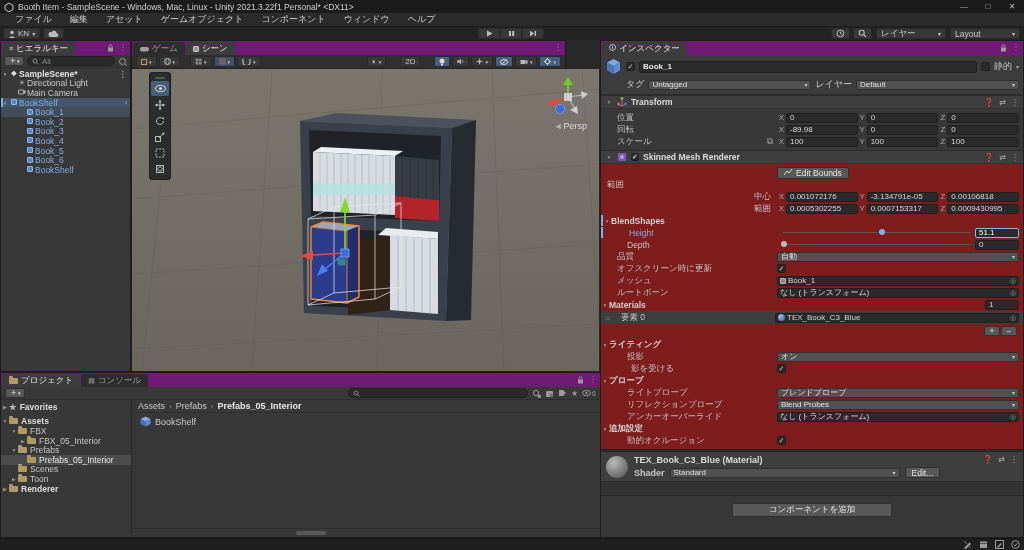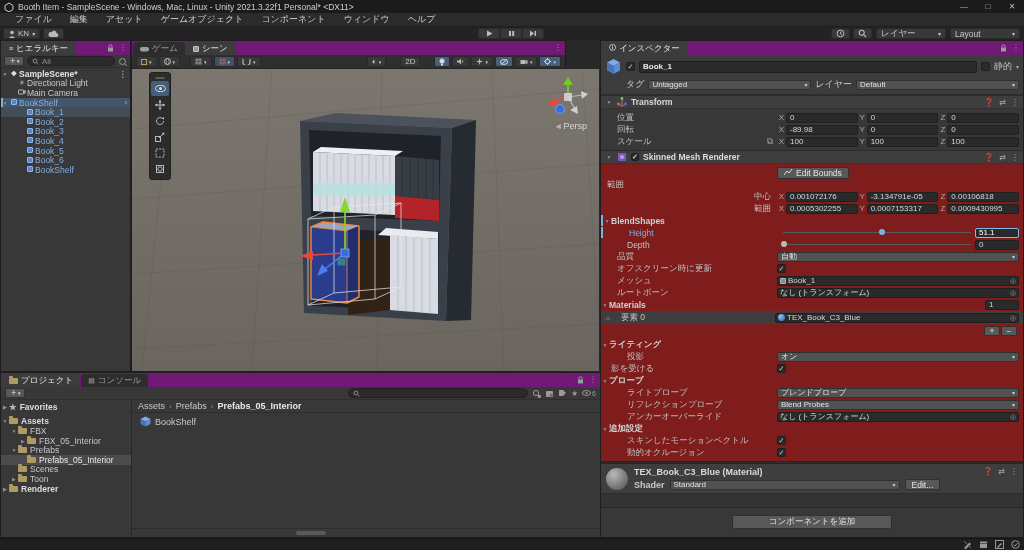--- a/index.html
+++ b/index.html
@@ -749,21 +749,21 @@
         <span class="section-lbl">ライティング</span>
     </div>
     <div class="insp-row">
       <span class="insp-label" style="padding-left:26px">投影</span>
       <div class="dd">
           <span>オン</span>
           <span class="arrow">▾</span>
         </div>
     </div>
     <div class="insp-row">
-      <span class="insp-label" style="padding-left:10px">影を受ける</span>
+      <span class="insp-label" style="padding-left:30px">影を受ける</span>
       <span class="checkbox">✓</span>
       <div style="flex:1"></div>
     </div>
     <div class="insp-row">
       <span class="fold">▼</span>
         <span class="section-lbl">プローブ</span>
     </div>
     <div class="insp-row">
       <span class="insp-label" style="padding-left:26px">ライトプローブ</span>
       <div class="dd">
@@ -781,25 +781,20 @@
     <div class="insp-row">
       <span class="insp-label" style="padding-left:26px">アンカーオーバーライド</span>
       <div class="objfield">
           <span>なし (トランスフォーム)</span>
           <span class="picker">◎</span>
         </div>
     </div>
     <div class="insp-row">
       <span class="fold">▼</span>
         <span class="section-lbl">追加設定</span>
-    </div>
-    <div class="insp-row">
-      <span class="insp-label" style="padding-left:26px">スキンしたモーションベクトル</span>
-      <span class="checkbox">✓</span>
-      <div style="flex:1"></div>
     </div>
     <div class="insp-row">
       <span class="insp-label" style="padding-left:26px">動的オクルージョン</span>
       <span class="checkbox">✓</span>
       <div style="flex:1"></div>
     </div>
   </div>
 
   <div style="height:3px;background:#2E2E2E;border-top:1px solid #242424;border-bottom:1px solid #242424"></div>
   <div style="background:#3E3E3E;padding:3px 5px;display:flex;align-items:center;gap:6px;border-bottom:1px solid #2D2D2D">

